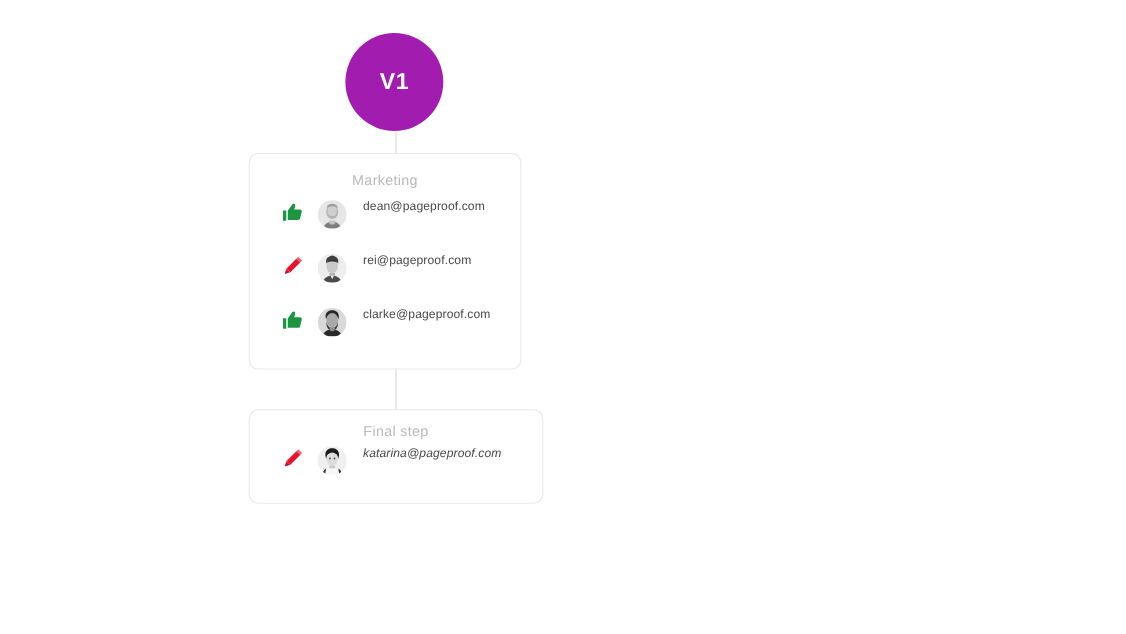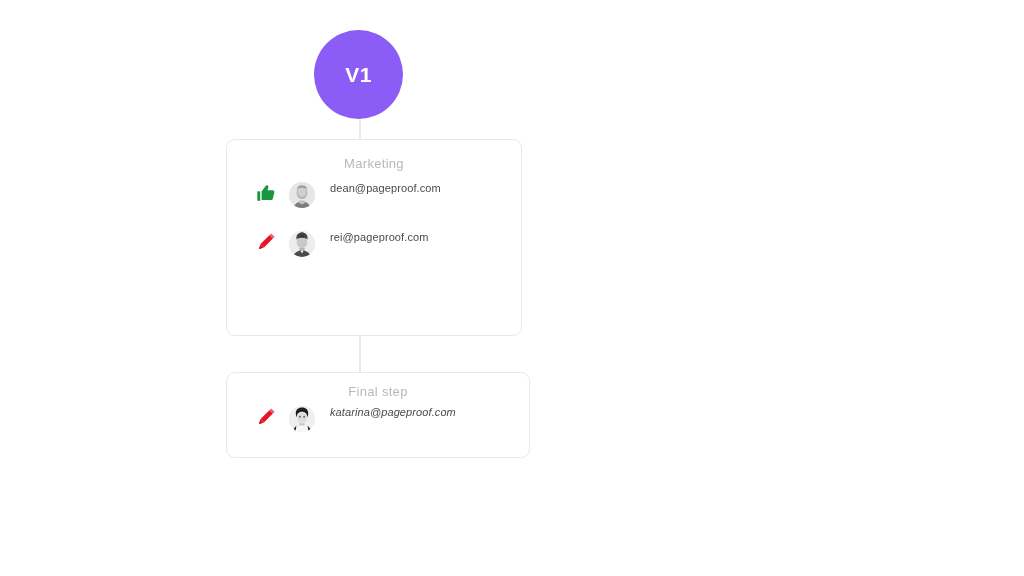--- a/index.html
+++ b/index.html
@@ -21,21 +21,21 @@
   }
 
   
   .version-circle {
     position: absolute;
     left: 314px;
     top: 30px;
     width: 89px;
     height: 89px;
     border-radius: 50%;
-    background: #8b5cf6;
+    background: #a21caf;
     display: flex;
     align-items: center;
     justify-content: center;
   }
   .version-circle-label {
     color: #ffffff;
     font-size: 21px;
     font-weight: bold;
     letter-spacing: 0.5px;
     line-height: 1;
@@ -62,27 +62,27 @@
   
   .step-box {
     position: absolute;
     background: #ffffff;
     border: 1px solid #e8e8e8;
     border-radius: 9px;
   }
   .step-box-marketing {
     left: 226px;
     top: 139px;
-    width: 296px;
+    width: 248px;
     height: 197px;
   }
   .step-box-final {
     left: 226px;
     top: 372px;
-    width: 304px;
+    width: 268px;
     height: 86px;
   }
 
   .step-title {
     text-align: center;
     color: #b9b9b9;
     font-size: 13px;
     font-weight: normal;
     letter-spacing: 0.3px;
     padding-top: 16px;
@@ -185,20 +185,39 @@
             <ellipse cx="13" cy="11.2" rx="5.2" ry="6.2" fill="#c9c9c9"></ellipse>
             <path d="M7.9 8.2c.7-2.3 2.6-3.5 5.1-3.5s4.4 1.2 5.1 3.5c-1.5-1-3.2-1.4-5.1-1.4s-3.6.4-5.1 1.4z" fill="#2e2e2e"></path>
             <path d="M10.4 17.1h5.2v2.3c0 1-1.2 1.8-2.6 1.8s-2.6-.8-2.6-1.8z" fill="#b5b5b5"></path>
             <path d="M4.4 26c.6-3.9 3.9-6.3 8-6.4l.6 2.6.6-2.6c4.1.1 7.4 2.5 8 6.4z" fill="#4a4a4a"></path>
             <path d="M11.4 19.6h3.2l-1.6 3z" fill="#f2f2f2"></path>
           </svg>
         </span>
         <span class="approver-email">rei@pageproof.com</span>
       </li>
 
+      <li class="approver-row">
+        <span class="role-icon">
+          <svg viewBox="0 0 24 24" width="22" height="22" aria-hidden="true">
+            <path d="M2.5 10.2h3.2v10.3H2.5z" fill="#1a9641"></path>
+            <path d="M7.2 10.4l4.4-6.1c.5-.7 1.3-1 2-.7.8.3 1.2 1.1 1 1.9l-.9 3.6h5.6c1.2 0 2.1 1.1 1.8 2.3l-1.6 6.6c-.2 1-1.1 1.7-2.1 1.7H7.2z" fill="#1a9641"></path>
+          </svg>
+        </span>
+        <span class="avatar">
+          <svg viewBox="0 0 26 26" aria-hidden="true">
+            <rect width="26" height="26" fill="#d9d9d9"></rect>
+            <path d="M13 2c3.8 0 6 2.2 6 5.6 0 1-.2 2-.5 2.9-.5-3.1-2.5-4.6-5.5-4.6s-5 1.5-5.5 4.6c-.3-.9-.5-1.9-.5-2.9C7 4.2 9.2 2 13 2z" fill="#262626"></path>
+            <ellipse cx="13" cy="11" rx="5.3" ry="6.4" fill="#a8a8a8"></ellipse>
+            <path d="M7.8 12.8c.6 3.4 2.7 5.4 5.2 5.4s4.6-2 5.2-5.4c.3 2.2-.2 4.4-1.3 5.9-1 1.3-2.4 2-3.9 2s-2.9-.7-3.9-2c-1.1-1.5-1.6-3.7-1.3-5.9z" fill="#3a3a3a"></path>
+            <path d="M4.2 26c.5-4 3.8-6.5 8.8-6.5s8.3 2.5 8.8 6.5z" fill="#2b2b2b"></path>
+            <path d="M10.6 17.6h4.8v2c0 .9-1.1 1.6-2.4 1.6s-2.4-.7-2.4-1.6z" fill="#8f8f8f"></path>
+          </svg>
+        </span>
+        <span class="approver-email">clarke@pageproof.com</span>
+      </li>
 
     </ul>
   </div>
 
   <div class="connector connector-marketing-to-final"></div>
 
   <div class="step-box step-box-final">
     <div class="step-title">Final step</div>
 
     <ul class="approver-list">

